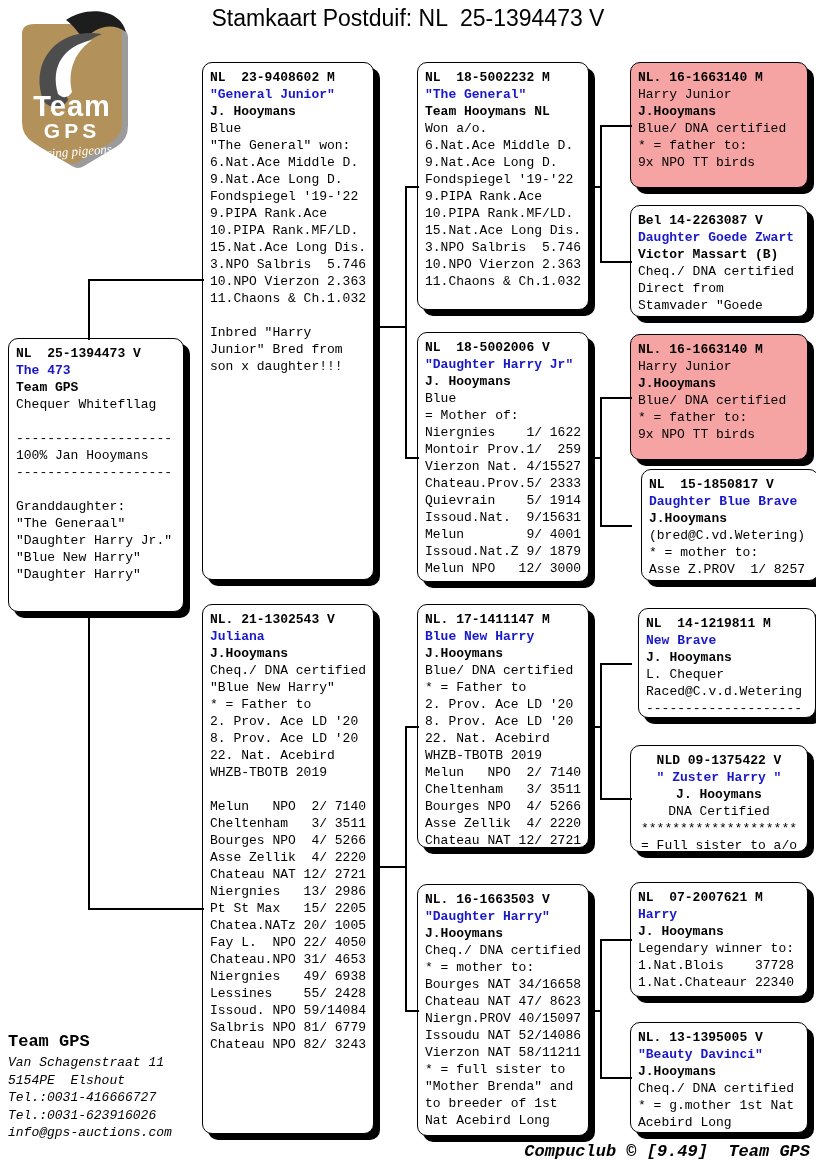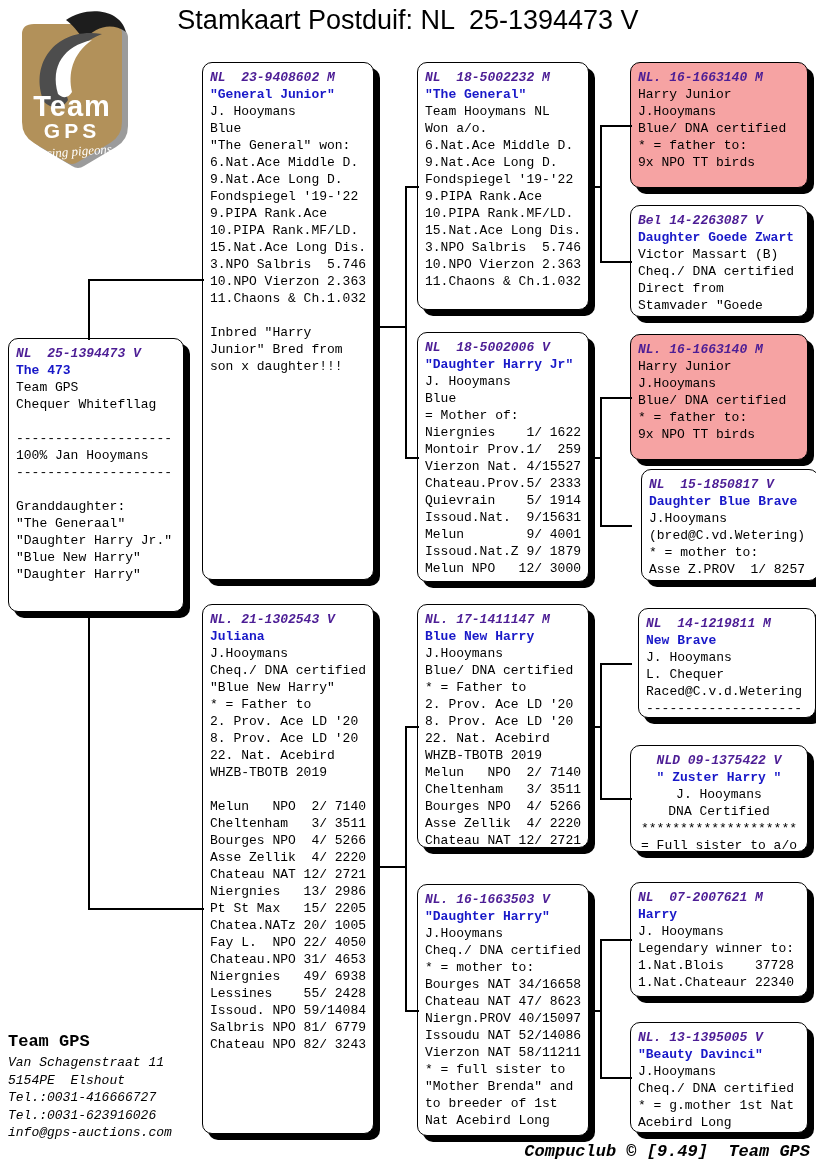--- a/index.html
+++ b/index.html
@@ -1,27 +1,27 @@
 <!DOCTYPE html>
 <html><head>
 <meta charset="utf-8">
 <style>
   html,body{margin:0;padding:0;background:#fff;}
   .page{position:relative;width:816px;height:1172px;background:#fff;overflow:hidden;
         font-family:"Liberation Mono",monospace;}
   .title{position:absolute;left:0;top:5px;width:100%;text-align:center;
-         font-family:"Liberation Sans",sans-serif;font-size:27px;color:#000;white-space:pre;}
+         font-family:"Liberation Sans",sans-serif;font-size:23px;color:#000;white-space:pre;}
   .pbox{position:absolute;background:#fff;border:1.5px solid #000;border-radius:10px;
         box-shadow:6px 6px 0 0 #000;box-sizing:border-box;padding:6px 7px;
         font-size:13px;line-height:17px;white-space:pre;color:#000;}
   .pbox.pink{background:#f6a3a3;}
   .ln{height:17px;}
-  .s-ring{color:#4c1d95;font-weight:bold;font-style:italic;}
+  .s-ring{color:#000000;font-weight:bold;}
   .s-name{color:#1818c8;font-weight:bold;}
-  .s-owner{font-weight:normal;}
+  .s-owner{font-weight:bold;}
   .seg{position:absolute;background:#000;}
   .footer-block{position:absolute;left:8px;top:1030px;}
   .footer-heading{font-size:17px;font-weight:bold;line-height:24px;white-space:pre;}
   .footer-line{font-size:13px;line-height:17.5px;white-space:pre;font-style:italic;}
   .credit{position:absolute;right:6px;top:1142px;font-size:17px;font-style:italic;
           font-weight:bold;white-space:pre;}
   .logo{position:absolute;left:6px;top:6px;}
 </style>
 </head>
 <body>

